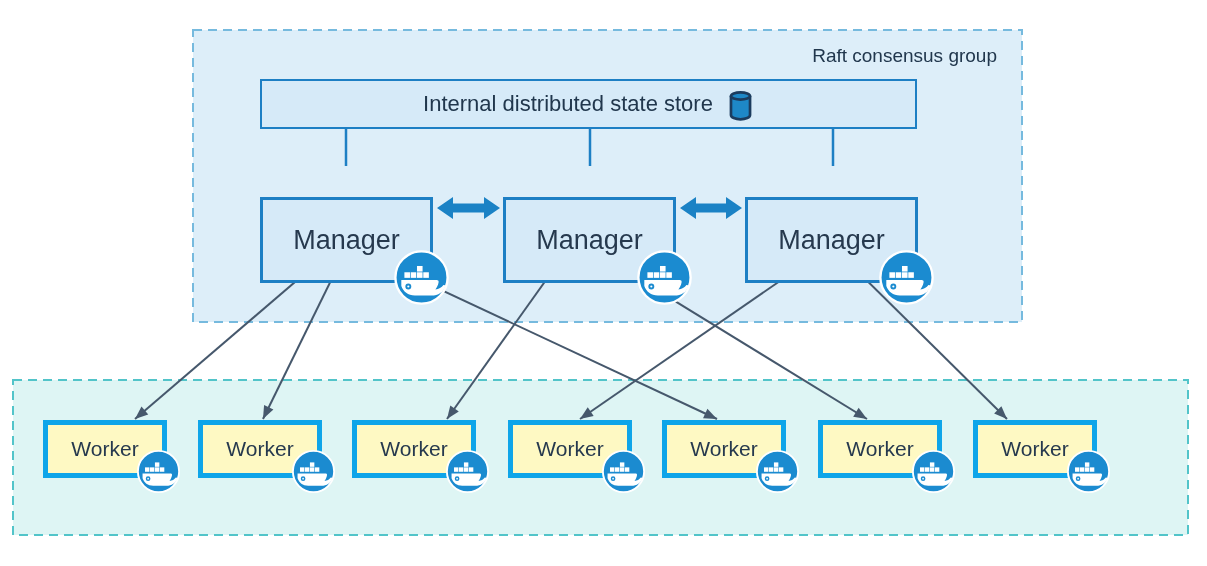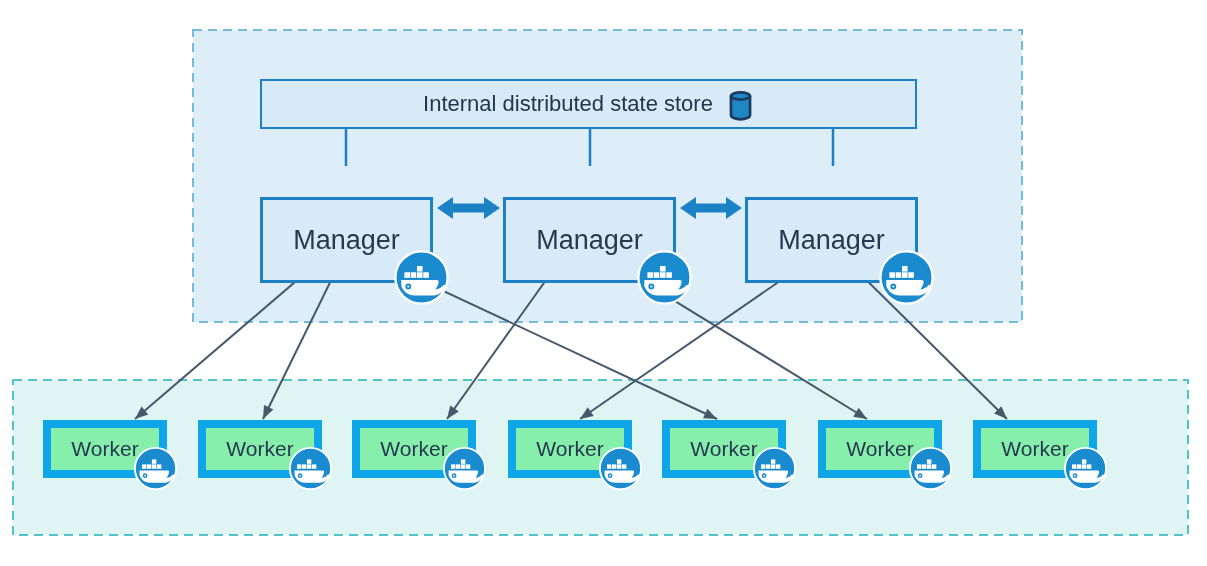--- a/index.html
+++ b/index.html
@@ -17,21 +17,21 @@
     background:#d6eaf8;border:2.5px solid #1d7fc4;
     gap:14px;font-size:22px;color:#21374d;
   }
   .manager{
     top:165px;width:173px;height:86px;
     background:#d6eaf8;border:3px solid #1d7fc4;
     font-size:27px;color:#26394e;margin-top:32px;
   }
   .worker{
     top:420px;width:124px;height:58px;
-    background:#86efac;border:8px solid #0ea5e9;
+    background:#fef9c3;border:5px solid #0ea5e9;
     font-size:21px;color:#26394e;
   }
   .docker-icon{position:absolute;pointer-events:none;}
   .manager .docker-icon{width:57px;height:57px;right:-20px;bottom:-26px;}
   .worker .docker-icon{width:45px;height:45px;right:-19px;bottom:-21px;}
   .db-icon{width:27px;height:33px;margin-top:3px;flex:0 0 auto;}
   .label{position:absolute;color:#21374d;font-size:19px;white-space:nowrap;}
   .raft-label{top:45px;right:210px;}
   .gossip-label{top:497px;right:30px;}
 </style>
@@ -86,20 +86,21 @@
         <polygon points="867,419 853.2006952423292,416.6295173055005 858.642215654445,407.76668166421007" fill="#46586c"></polygon>
         <line x1="822" y1="252" x2="580" y2="419" stroke="#46586c" stroke-width="2"></line>
         <polygon points="822,252 814.2538229356742,263.663478935897 808.3469207907317,255.10377642645932" fill="#46586c"></polygon>
         <polygon points="580,419 587.7461770643258,407.336521064103 593.6530792092683,415.8962235735407" fill="#46586c"></polygon>
         <line x1="838" y1="252" x2="1007" y2="419" stroke="#46586c" stroke-width="2"></line>
         <polygon points="838,252 850.9019448139528,257.4387333100378 843.5919370652501,264.836286061719" fill="#46586c"></polygon>
         <polygon points="1007,419 994.0980551860472,413.5612666899622 1001.4080629347499,406.163713938281" fill="#46586c"></polygon>
       </g>
   </svg>
 
+  <div class="label raft-label">Raft consensus group</div>
 
   <div class="node store">
     <span>Internal distributed state store</span>
     <svg class="db-icon" viewBox="0 0 34 40">
         <use href="#db-cylinder"></use>
       </svg>
   </div>
 
   <div class="node manager" style="left:260px">
     <span>Manager</span>

